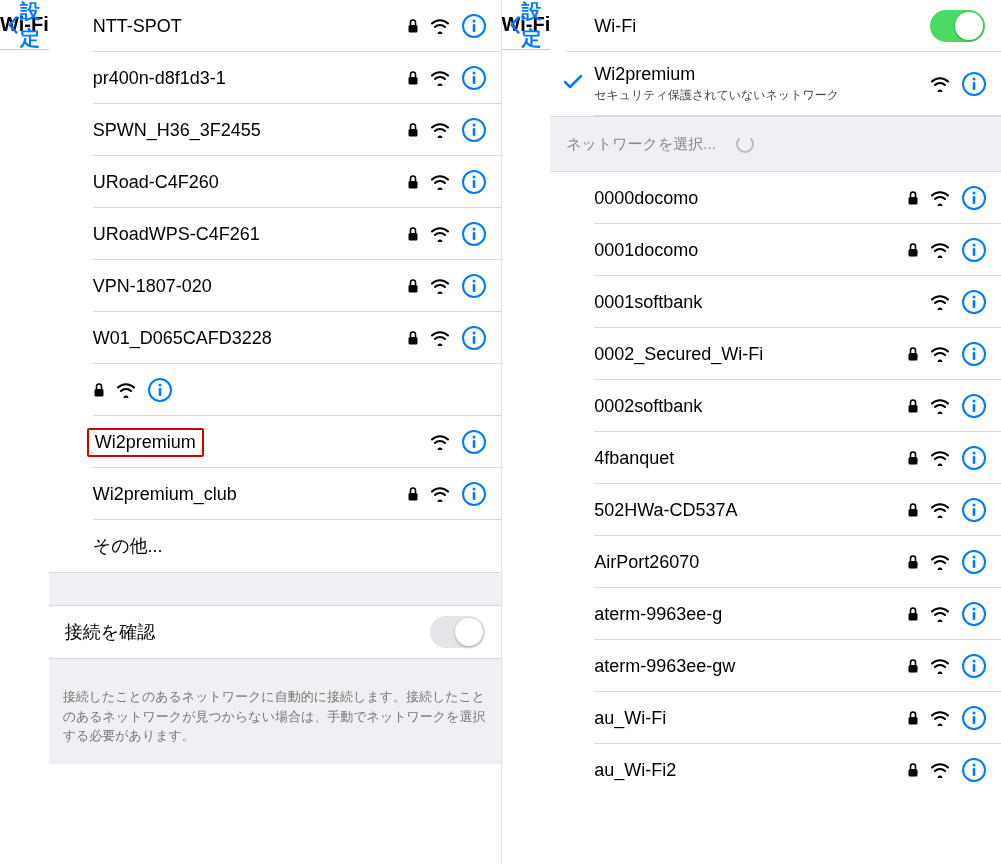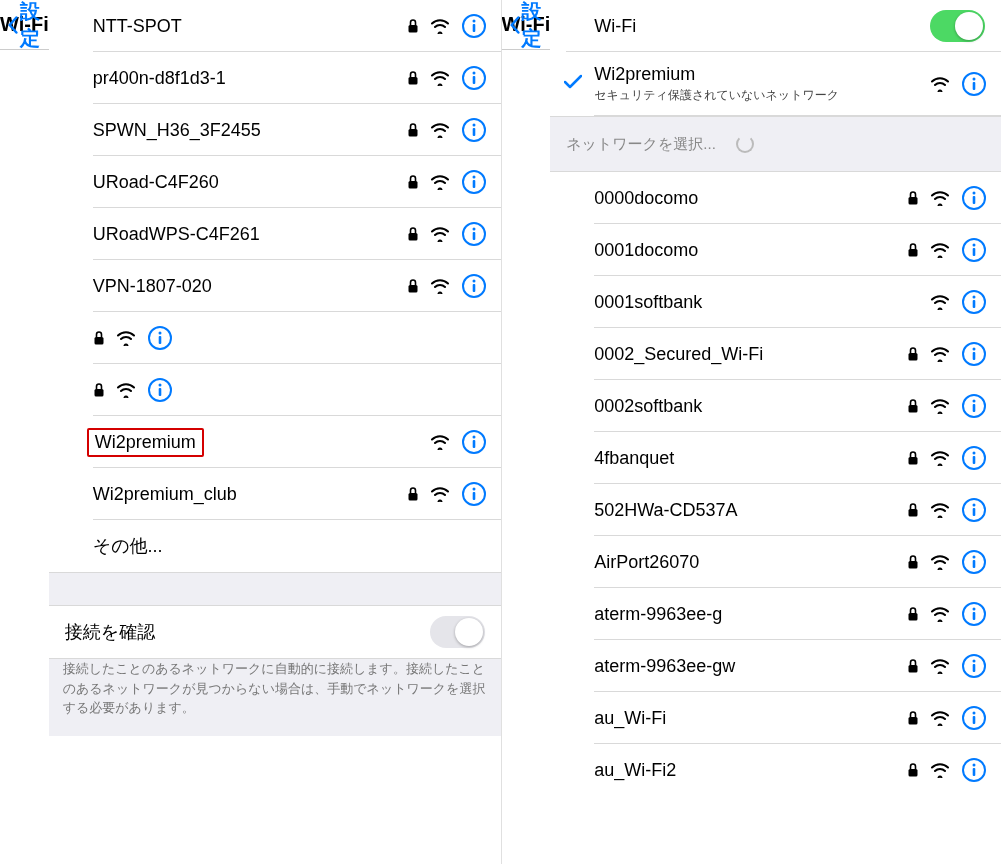--- a/index.html
+++ b/index.html
@@ -133,21 +133,21 @@
   .toggle .knob {
     width: 28px; height: 28px; border-radius: 50%;
     background: #fff; position: absolute; top: 2px;
     box-shadow: 0 1px 3px rgba(0,0,0,0.3);
   }
   .toggle .knob { right: 2px; }
   .toggle-off { background:#e5e5ea; }
   .toggle-off .knob { right:2px; }
   .footer-note {
     background: #efeff4;
-    padding: 0 14px 18px;
+    padding: 28px 14px 18px;
     font-size: 13px;
     color: #777;
     line-height: 1.5;
     border-top: 1px solid #d9d9d9;
     flex:1;
   }
   .spinner {
     width: 18px; height: 18px;
     border: 2px solid #bbb;
     border-top-color: transparent;
@@ -307,20 +307,21 @@
             <span class="info-icon">
               <svg viewBox="0 0 26 26">
                 <circle cx="13" cy="13" r="11" fill="none" stroke="#007aff" stroke-width="2"></circle>
                 <circle cx="13" cy="8" r="1.5" fill="#007aff"></circle>
                 <rect x="11.7" y="11" width="2.6" height="8" rx="1" fill="#007aff"></rect>
               </svg>
             </span>
           </div>
         </div>
         <div class="row">
+          <span class="name">W01_D065CAFD3228</span>
           <div class="icons">
             <span class="lock-icon">
               <svg viewBox="0 0 12 16">
                 <rect x="1.5" y="7" width="9" height="7.5" rx="1.5" fill="#000"></rect>
                 <path d="M3.5 7 V4.5 a2.5 2.5 0 0 1 5 0 V7" fill="none" stroke="#000" stroke-width="1.6"></path>
               </svg>
             </span>
             <span class="wifi-icon">
               <svg viewBox="0 0 20 16">
                 <path d="M10 14.5 a1.5 1.5 0 1 0 0.001 0 M5 9 a7 7 0 0 1 10 0 M2 5.5 a11.5 11.5 0 0 1 16 0" fill="none" stroke="#000" stroke-width="2" stroke-linecap="round"></path>

